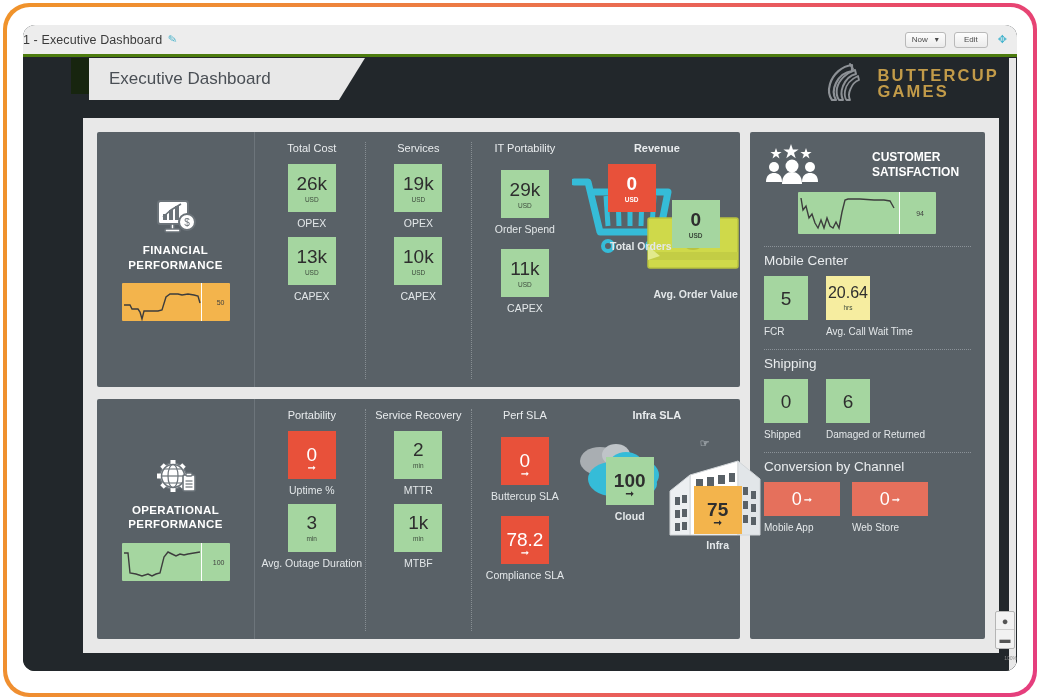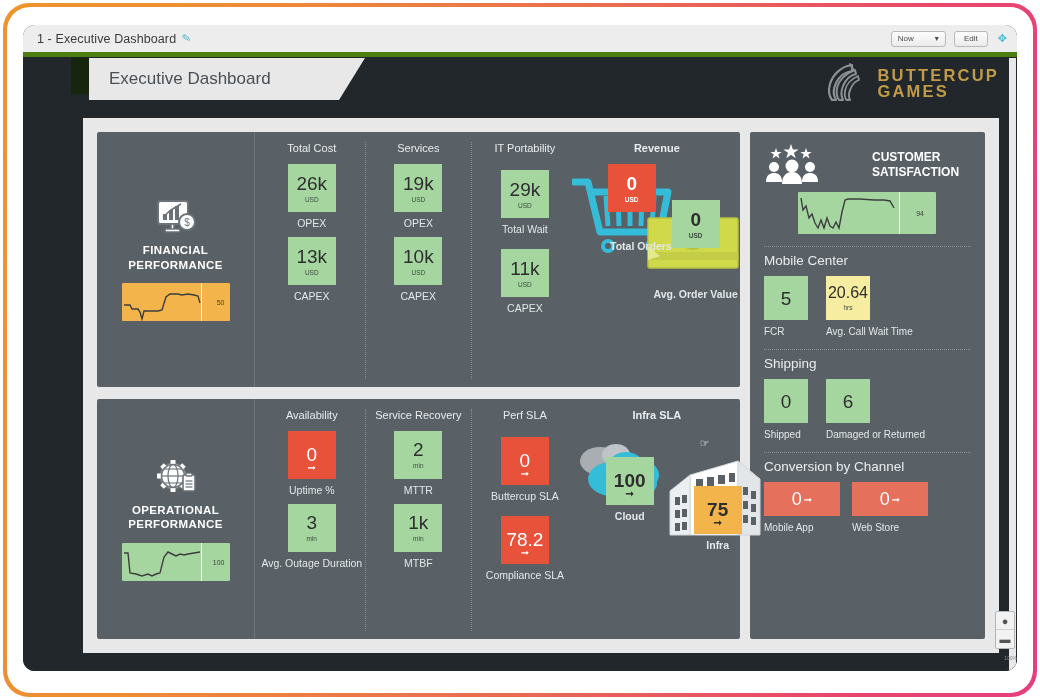--- a/index.html
+++ b/index.html
@@ -18,36 +18,36 @@
   #frame-inner{
     width:100%; height:100%; border-radius:23px; background:#ffffff;
     padding:18px 16px 22px 16px;
   }
   #device{
     width:100%; height:100%; border-radius:12px; background:#22272b;
     overflow:hidden; position:relative;
   }
   
   #topbar{
-    height:32px; background:#ededed; border-bottom:5px solid #4d7c0f;
-    display:flex; align-items:center; padding:0 10px 0 14px;
+    height:32px; background:#ededed; border-bottom:3px solid #4d7c0f;
+    display:flex; align-items:center; padding:0 10px 0 0;
     position:relative;
   }
   #topbar .title{
     font-size:12.5px; color:#3a3a3a; letter-spacing:.1px;
   }
   #topbar .pencil{
     margin-left:6px; color:#4fb5cc; font-size:11px; transform:rotate(-8deg);
   }
   #topbar .right{ margin-left:auto; display:flex; align-items:center; gap:8px;}
   .tb-btn{
     height:16px; min-width:34px; padding:0 6px; border:1px solid #b9b9b9;
     border-radius:3px; background:linear-gradient(#fdfdfd,#ebebeb);
     font-size:8px; color:#4a4a4a; display:flex; align-items:center;
-    justify-content:center; gap:21px;
+    justify-content:center; gap:7px;
   }
   .tb-ico{ color:#49b6cf; font-size:11px; margin-left:2px;}
   
   #canvas{
     position:absolute; left:0; right:0; top:33px; bottom:0;
     background:#22272b; padding:0;
   }
   
   #greenpatch{
     position:absolute; left:48px; top:0; width:90px; height:36px;
@@ -279,21 +279,21 @@
                </div>
              </div>
 
              <div class="mcol nodash">
                <div class="mcol-title">IT Portability</div>
                <div class="tile-wrap">
                  <div class="tile" style="background:#a5d6a0">
                    <div class="num">29k</div>
                    <div class="unit">USD</div>
                  </div>
-                 <div class="tlabel">Total Wait</div>
+                 <div class="tlabel">Order Spend</div>
                </div>
                <div class="tile-wrap">
                  <div class="tile" style="background:#a5d6a0">
                    <div class="num">11k</div>
                    <div class="unit">USD</div>
                  </div>
                  <div class="tlabel">CAPEX</div>
                </div>
              </div>
 
@@ -384,21 +384,21 @@
                  <polyline points="2,10 6,10 8,30 14,31 20,33 26,31 30,33 34,31 38,30 42,14 46,9 50,11 54,13 58,11 62,12 66,11 72,10 78,9" fill="none" stroke="#3d3d3d" stroke-width="1.4"></polyline>
                </svg>
                <div class="divider"></div>
                <div class="val">100</div>
              </div>
            </div>
 
            <div class="metrics">
 
              <div class="mcol">
-               <div class="mcol-title">Availability</div>
+               <div class="mcol-title">Portability</div>
                <div class="tile-wrap">
                  <div class="tile" style="background:#e8513a">
                    <div class="num white">0</div>
                    <div class="trend white">➞</div>
                  </div>
                  <div class="tlabel">Uptime %</div>
                </div>
                <div class="tile-wrap">
                  <div class="tile" style="background:#a5d6a0">
                    <div class="num">3</div>

